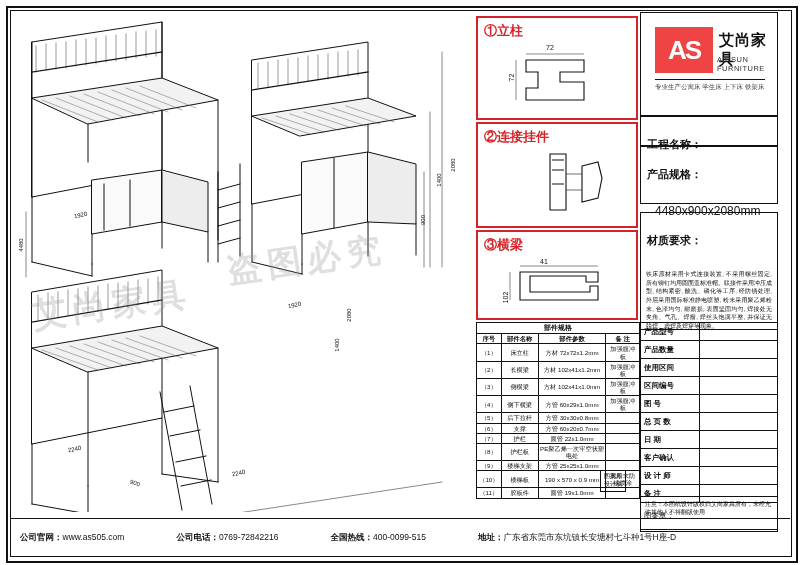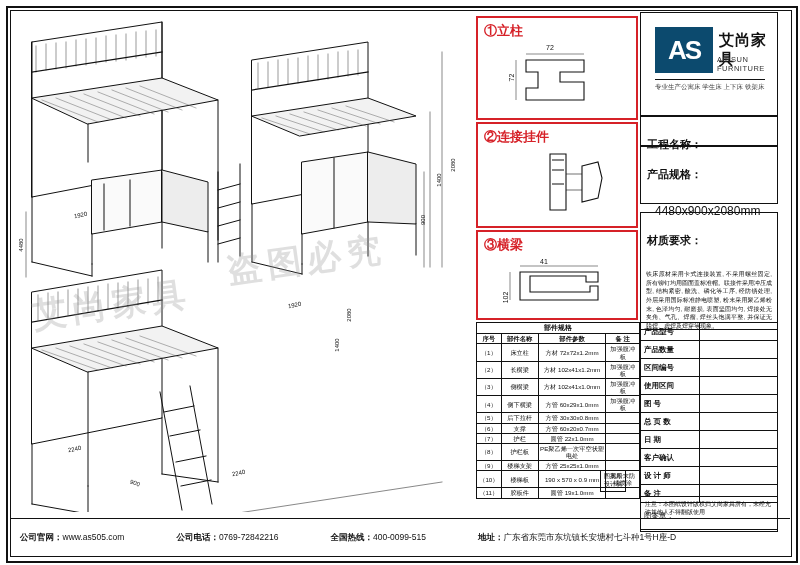--- a/index.html
+++ b/index.html
@@ -16,21 +16,21 @@
 
   .dimtxt{position:absolute;font-size:6px;color:#111;white-space:nowrap;}
 
   
   .detail-box{position:absolute;border:2px solid #d62128;background:#fff;}
   .detail-title{position:absolute;font-size:13px;font-weight:bold;color:#d62128;white-space:nowrap;}
   .dsub{position:absolute;font-size:7px;color:#111;}
   .tb-label{font-size:11px;font-weight:bold;color:#111;padding:20px 6px;}
   .tb-val{font-size:11px;color:#111;padding:2px 6px;}
   .logo-box{position:absolute;left:640px;top:12px;width:138px;height:104px;border:1px solid #111;box-sizing:border-box;}
-  .logo-mark{position:absolute;left:14px;top:14px;width:58px;height:46px;background:#0c4a6e;color:#fff;font-weight:bold;font-size:26px;text-align:center;line-height:46px;letter-spacing:-2px;}
+  .logo-mark{position:absolute;left:14px;top:14px;width:58px;height:46px;background:#ef4444;color:#fff;font-weight:bold;font-size:26px;text-align:center;line-height:46px;letter-spacing:-2px;}
   .logo-cn{position:absolute;left:78px;top:18px;font-size:15px;font-weight:bold;color:#111;letter-spacing:1px;}
   .logo-en{position:absolute;left:76px;top:42px;font-size:7.5px;color:#333;letter-spacing:.5px;}
   .logo-rule{position:absolute;left:14px;top:66px;width:110px;height:1px;background:#111;}
   .logo-sub{position:absolute;left:14px;top:70px;width:112px;font-size:6.5px;color:#444;}
 
   .proj-box{position:absolute;left:640px;top:116px;width:138px;height:30px;border:1px solid #111;box-sizing:border-box;}
   .spec-box{position:absolute;left:640px;top:146px;width:138px;height:58px;border:1px solid #111;box-sizing:border-box;}
   .mat-box{position:absolute;left:640px;top:204px;width:138px;height:118px;border:1px solid #111;box-sizing:border-box;margin-top:8px;}
   .mat-text{font-size:6px;line-height:1.45;color:#111;padding:2px 5px;text-align:justify;}
 
@@ -381,25 +381,25 @@
     <tbody>
         <tr>
           <td class="l">产品型号</td>
           <td></td>
         </tr>
     <tr>
           <td class="l">产品数量</td>
           <td></td>
         </tr>
     <tr>
+          <td class="l">使用区间</td>
+          <td></td>
+        </tr>
+    <tr>
           <td class="l">区间编号</td>
-          <td></td>
-        </tr>
-    <tr>
-          <td class="l">使用区间</td>
           <td></td>
         </tr>
     <tr>
           <td class="l">图  号</td>
           <td></td>
         </tr>
     <tr>
           <td class="l">总 页 数</td>
           <td></td>
         </tr>

